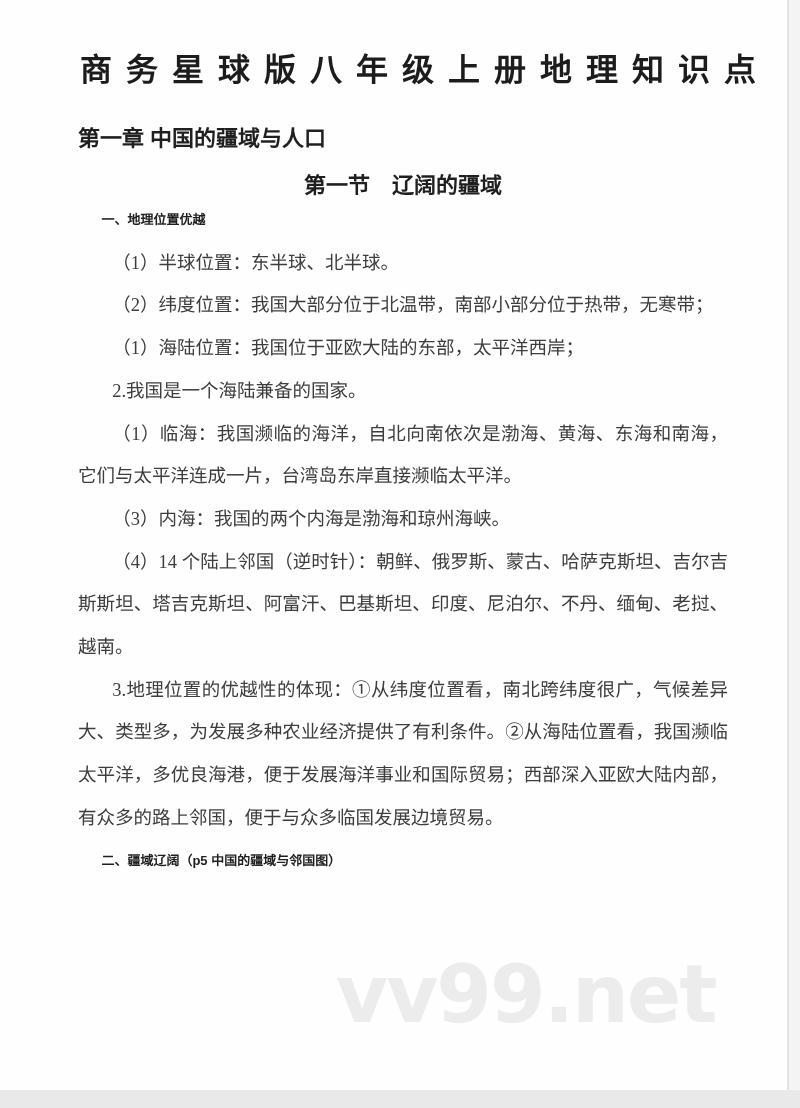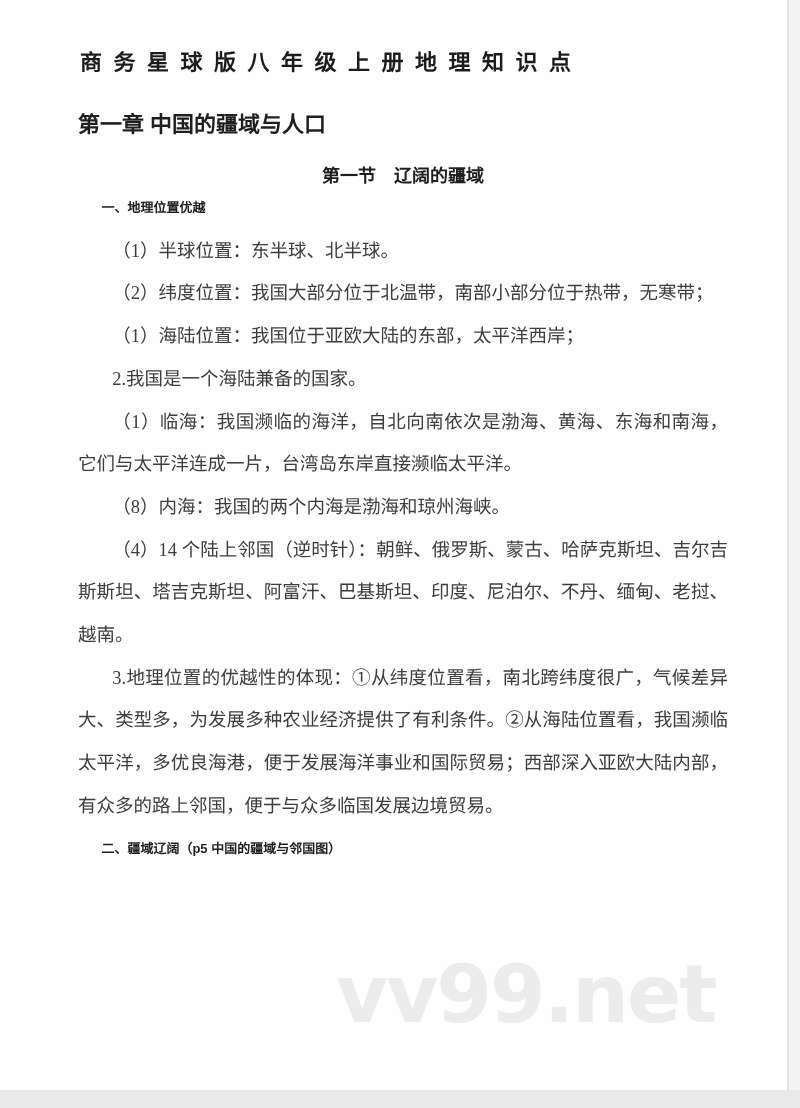--- a/index.html
+++ b/index.html
@@ -36,41 +36,41 @@
     letter-spacing: -2px;
     color: #ececec;
     user-select: none;
   }
   .doc {
     position: relative; z-index: 1;
     padding: 0 59px 0 78px; 
   }
   .doc-title {
     margin: 44px 0 0 2px;
-    font-size: 22px;
+    font-size: 32px;
     font-weight: bold;
     letter-spacing: 3px;
     color: #1c1c1c;
     font-family: "Liberation Serif", "DejaVu Serif", serif;
     white-space: nowrap;
   }
   .chapter-heading {
     margin-top: 30px;
     text-align: left;
     font-family: "Liberation Sans", "DejaVu Sans", sans-serif;
     font-weight: bold;
     font-size: 22px;
     color: #1f1f1f;
   }
   .section-heading {
-    margin-top: 23px;
+    margin-top: 15px;
     text-align: center;
     font-family: "Liberation Sans", "DejaVu Sans", sans-serif;
     font-weight: bold;
-    font-size: 18px;
+    font-size: 22px;
     color: #1f1f1f;
   }
   .body-text {
     margin-top: 0;
     font-size: 18.5px;
     line-height: 42.7px;
     color: #3d3d3d;
     text-align: justify;
   }
   .body-text p {
@@ -102,21 +102,21 @@
       <div class="section-heading">第一节　辽阔的疆域</div>
 
       <div class="body-text">
         <p class="sub-heading">一、地理位置优越</p>
 
         <p>（1）半球位置：东半球、北半球。</p>
         <p>（2）纬度位置：我国大部分位于北温带，南部小部分位于热带，无寒带；</p>
         <p>（1）海陆位置：我国位于亚欧大陆的东部，太平洋西岸；</p>
         <p>2.我国是一个海陆兼备的国家。</p>
         <p>（1）临海：我国濒临的海洋，自北向南依次是渤海、黄海、东海和南海，它们与太平洋连成一片，台湾岛东岸直接濒临太平洋。</p>
-        <p>（8）内海：我国的两个内海是渤海和琼州海峡。</p>
+        <p>（3）内海：我国的两个内海是渤海和琼州海峡。</p>
         <p>（4）14 个陆上邻国（逆时针）：朝鲜、俄罗斯、蒙古、哈萨克斯坦、吉尔吉斯斯坦、塔吉克斯坦、阿富汗、巴基斯坦、印度、尼泊尔、不丹、缅甸、老挝、越南。</p>
         <p>3.地理位置的优越性的体现：①从纬度位置看，南北跨纬度很广，气候差异大、类型多，为发展多种农业经济提供了有利条件。②从海陆位置看，我国濒临太平洋，多优良海港，便于发展海洋事业和国际贸易；西部深入亚欧大陆内部，有众多的路上邻国，便于与众多临国发展边境贸易。</p>
 
         <p class="sub-heading">二、疆域辽阔（p5 中国的疆域与邻国图）</p>
       </div>
 
     </div>
   </div>
 
   <div class="bottom-strip"></div>

